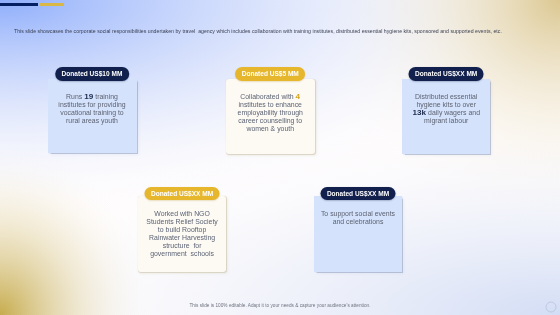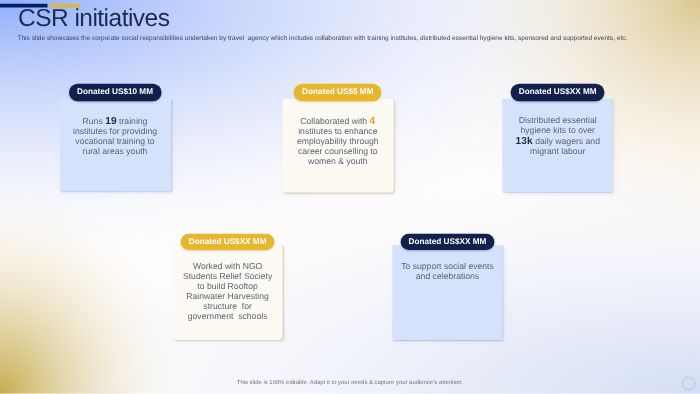--- a/index.html
+++ b/index.html
@@ -52,21 +52,20 @@
 <div id="slide">
   <div class="bg bg-base"></div>
   <div class="bg bg-tl"></div>
   <div class="bg bg-tr"></div>
   <div class="bg bg-bl"></div>
   <div class="bg bg-br"></div>
 
   <div class="rule" id="rule-navy"></div>
   <div class="rule" id="rule-gold"></div>
 
-  <div id="title">CSR initiatives</div>
   <div id="subtitle">This slide showcases the corporate social responsibilities undertaken by travel  agency which includes collaboration with training institutes, distributed essential hygiene kits, sponsored and supported events, etc.</div>
 
   <div id="cards">
       <div class="card blue" style="left: 47.5px; top: 67.3px; width: 89px; height: 86px;">
         <div class="pill">Donated US$10 MM</div>
         <div class="body">
           <span class="ln">Runs <b>19</b> training</span>
           <span class="ln">institutes for providing</span>
           <span class="ln">vocational training to</span>
           <span class="ln">rural areas youth</span>

